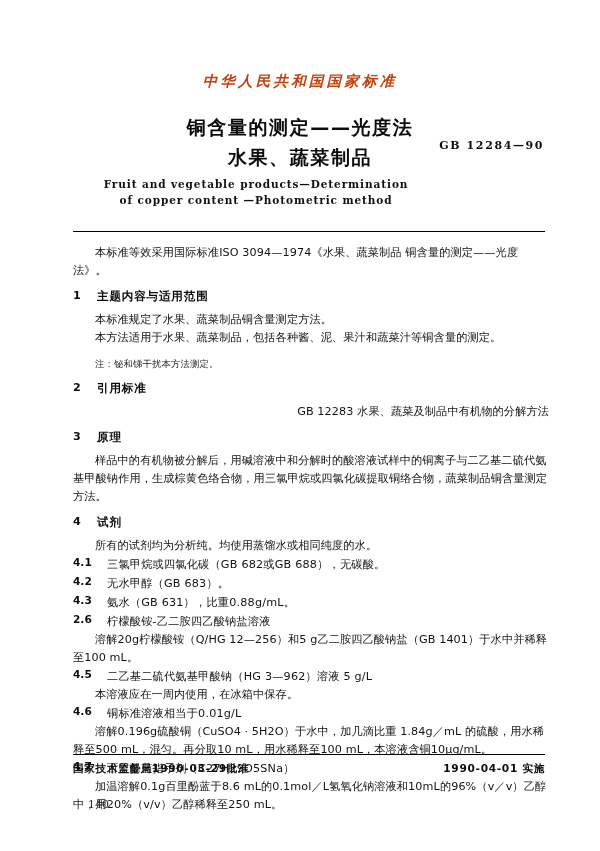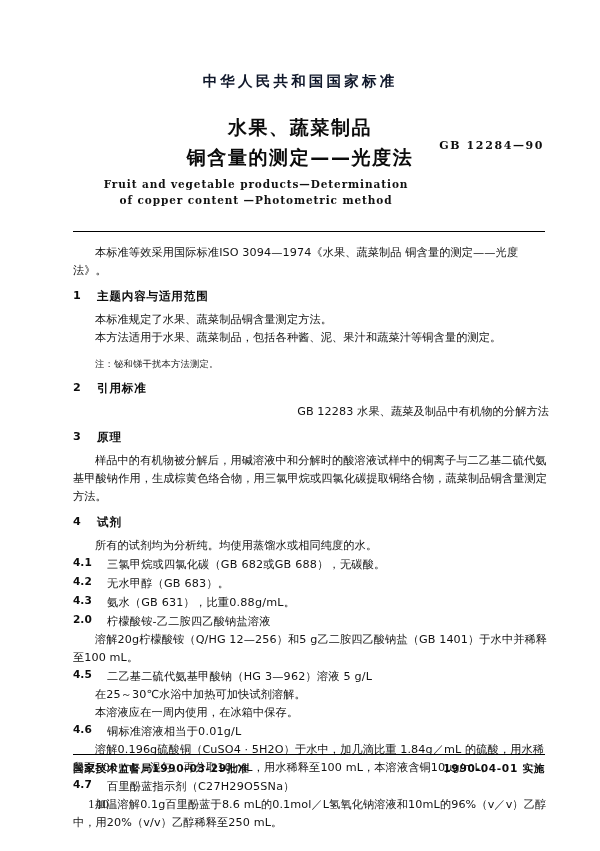--- a/index.html
+++ b/index.html
@@ -27,21 +27,22 @@
   .masthead {
     position: absolute;
     left: 0; top: 72px;
     width: 600px;
     text-align: center;
   }
   .national-title {
     font-size: 14.5px;
     font-weight: bold;
     letter-spacing: 3.2px;
-    color: #0f172a;
+    color: #c2410c;
+    font-style: italic;
   }
 
   .title-block {
     position: absolute;
     left: 0; top: 112px;
     width: 600px;
     text-align: center;
   }
   .doc-title-line {
     font-size: 19px;
@@ -198,22 +199,22 @@
 </head>
 <body>
 
 <div class="page">
 
   <div class="masthead">
     <div class="national-title">中华人民共和国国家标准</div>
   </div>
 
   <div class="title-block">
+    <div class="doc-title-line">铜含量的测定——光度法</div>
     <div class="doc-title-line">水果、蔬菜制品</div>
-    <div class="doc-title-line">铜含量的测定——光度法</div>
   </div>
 
   <div class="std-no">GB 12284—90</div>
 
   <div class="en-title">
     <div>Fruit and vegetable products—Determination</div>
     <div>of copper content —Photometric method</div>
   </div>
 
   <div class="rule-top"></div>
@@ -257,30 +258,29 @@
       <span class="item-num">4.2</span>
       <span class="item-body item-title">无水甲醇（GB 683）。</span>
     </div>
 
     <div class="item">
       <span class="item-num">4.3</span>
       <span class="item-body item-title">氨水（GB 631），比重0.88g/mL。</span>
     </div>
 
     <div class="item">
-      <span class="item-num">2.0</span>
+      <span class="item-num">2.6</span>
       <span class="item-body item-title">柠檬酸铵-乙二胺四乙酸钠盐溶液</span>
     </div>
     <p class="p item-sub">溶解20g柠檬酸铵（Q/HG 12—256）和5 g乙二胺四乙酸钠盐（GB 1401）于水中并稀释至100 mL。</p>
 
     <div class="item">
       <span class="item-num">4.5</span>
       <span class="item-body item-title">二乙基二硫代氨基甲酸钠（HG 3—962）溶液 5 g/L</span>
     </div>
-    <p class="p item-sub">在25～30℃水浴中加热可加快试剂溶解。</p>
     <p class="p item-sub">本溶液应在一周内使用，在冰箱中保存。</p>
 
     <div class="item">
       <span class="item-num">4.6</span>
       <span class="item-body item-title">铜标准溶液相当于0.01g/L</span>
     </div>
     <p class="p item-sub">溶解0.196g硫酸铜（CuSO4 · 5H2O）于水中，加几滴比重 1.84g／mL 的硫酸，用水稀释至500 mL，混匀。再分取10 mL，用水稀释至100 mL，本溶液含铜10μg/mL。</p>
 
     <div class="item">
       <span class="item-num">4.7</span>

